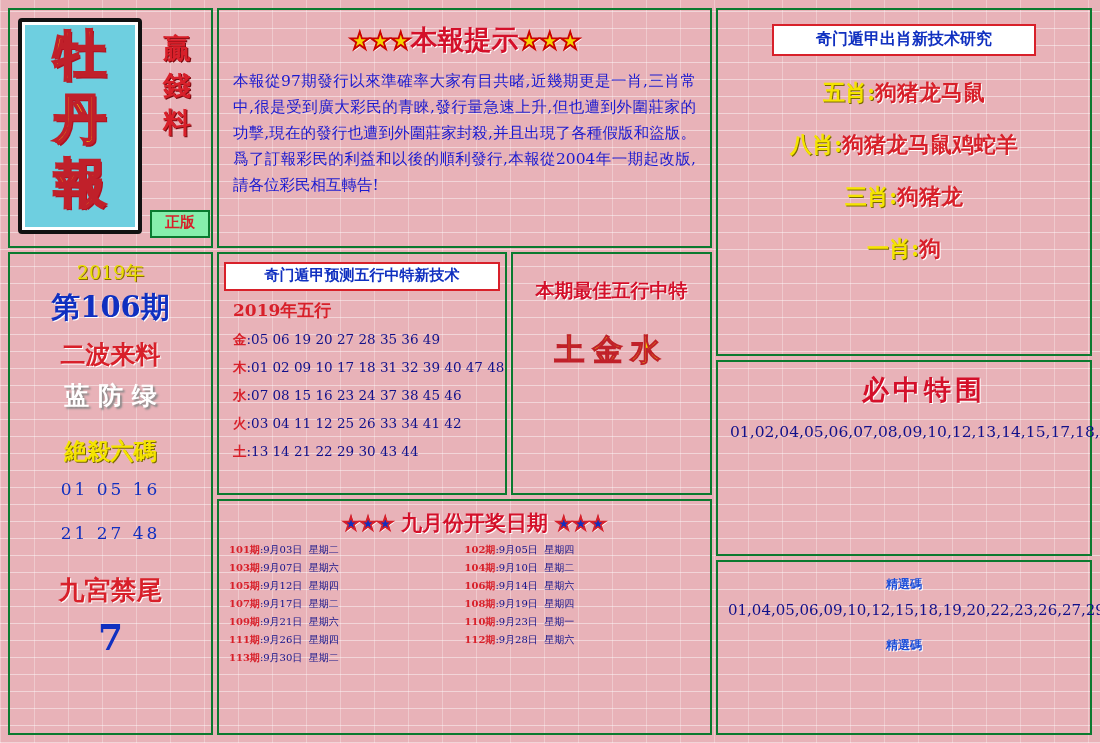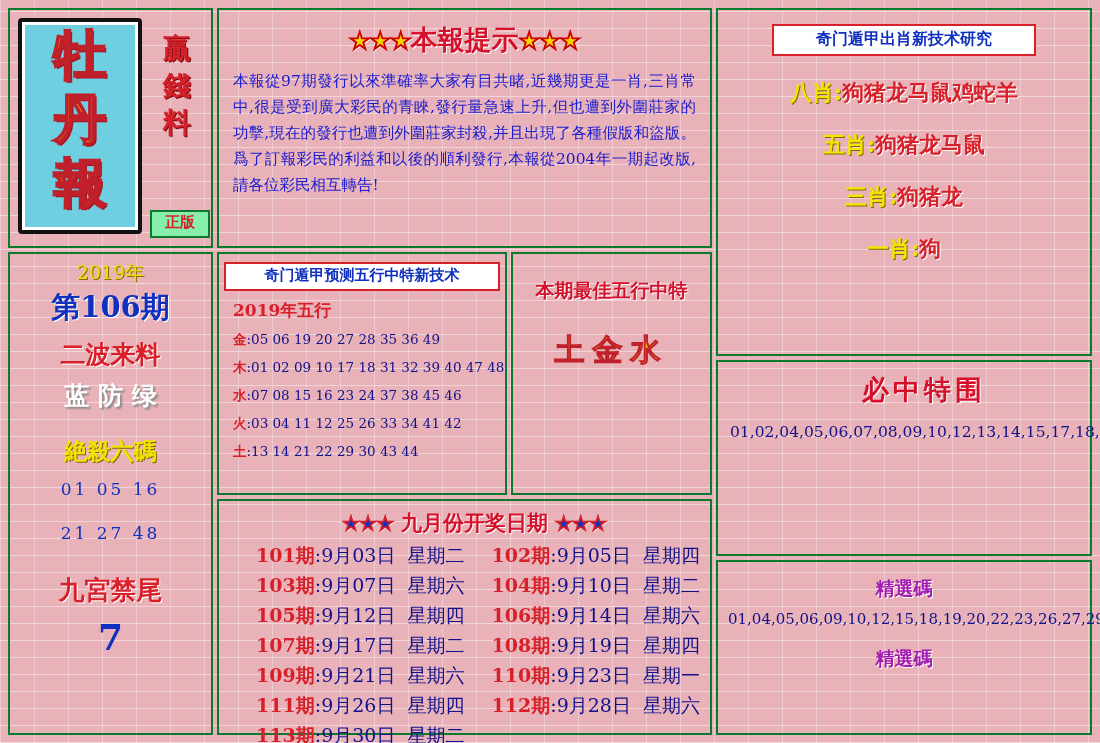--- a/index.html
+++ b/index.html
@@ -87,40 +87,40 @@
   
   #best{left:511px;top:252px;width:201px;height:243px;border:2px solid #0a7a2f;}
   .best-title{margin-top:24px;text-align:center;font-size:19px;font-weight:bold;color:#d4102a;font-family:"DejaVu Serif","Liberation Serif",serif;text-shadow:1px 1px 0 #fff;}
   .best-val{margin-top:26px;text-align:center;font-size:30px;font-weight:bold;color:#f5d400;-webkit-text-stroke:1px #c0202a;letter-spacing:8px;font-family:"DejaVu Serif","Liberation Serif",serif;}
 
   
   #dates{left:217px;top:499px;width:495px;height:236px;border:2px solid #0a7a2f;}
   .dates-title{margin-top:8px;text-align:center;font-size:21px;font-weight:bold;color:#d4102a;font-family:"DejaVu Serif","Liberation Serif",serif;text-shadow:1px 1px 0 #fff;padding-left:20px;}
   .dates-title .s{color:#1030c0;-webkit-text-stroke:1px #d8202a;font-size:19px;}
   .dgrid{margin:6px 10px 0 10px;display:grid;grid-template-columns:1fr 1fr;row-gap:4px;}
-  .dcell{font-size:19px;color:#10108a;font-family:"DejaVu Serif","Liberation Serif",serif;text-align:right;}
+  .dcell{font-size:10px;color:#10108a;font-family:"DejaVu Serif","Liberation Serif",serif;text-align:left;}
   .dcell .q{color:#d8202a;font-weight:bold;}
 
   
   #right-top{left:716px;top:8px;width:376px;height:348px;border:2px solid #0a7a2f;}
   .rt-head{
     margin:14px auto 0 auto;width:260px;height:28px;border:2px solid #d8202a;background:#fff;
     color:#1030c0;font-weight:bold;font-size:16px;text-align:center;line-height:25px;
     font-family:"DejaVu Serif","Liberation Serif",serif;
   }
   .rt-line{margin-top:22px;text-align:center;font-size:22px;font-weight:bold;font-family:"DejaVu Serif","Liberation Serif",serif;}
   .rt-lab{color:#f5e400;text-shadow:1px 1px 0 #7a6a00;}
   .rt-val{color:#d8202a;text-shadow:1px 1px 0 #fff;}
 
   #right-mid{left:716px;top:360px;width:376px;height:196px;border:2px solid #0a7a2f;}
   .rm-title{margin-top:10px;text-align:center;font-size:27px;font-weight:bold;color:#d4102a;font-family:"DejaVu Serif","Liberation Serif",serif;text-shadow:1px 1px 0 #fff;letter-spacing:4px;padding-left:40px;}
   .rm-nums{margin:10px 12px 0 12px;font-size:15.5px;line-height:28px;color:#10108a;font-family:"DejaVu Serif","Liberation Serif",serif;text-align:center;}
 
   #right-bot{left:716px;top:560px;width:376px;height:175px;border:2px solid #0a7a2f;}
-  .rb-title{margin-top:14px;text-align:center;font-size:19px;font-weight:bold;color:#a21caf;font-family:"DejaVu Serif","Liberation Serif",serif;text-shadow:1px 1px 0 #fff;}
+  .rb-title{margin-top:14px;text-align:center;font-size:12px;font-weight:bold;color:#1d4ed8;font-family:"DejaVu Serif","Liberation Serif",serif;text-shadow:1px 1px 0 #fff;}
   .rb-nums{margin:4px 10px 0 10px;font-size:15px;line-height:26px;color:#10108a;font-family:"DejaVu Serif","Liberation Serif",serif;text-align:center;}
 </style>
 </head>
 <body>
 
 <div class="brick-bg"></div>
 
 <div class="page">
 
   <div class="panel" id="logo-panel">
@@ -190,22 +190,22 @@
       <div class="dcell"><span class="q">110期</span>:<span>9月23日</span>&nbsp;&nbsp;<span>星期一</span></div>
       <div class="dcell"><span class="q">111期</span>:<span>9月26日</span>&nbsp;&nbsp;<span>星期四</span></div>
       <div class="dcell"><span class="q">112期</span>:<span>9月28日</span>&nbsp;&nbsp;<span>星期六</span></div>
       <div class="dcell"><span class="q">113期</span>:<span>9月30日</span>&nbsp;&nbsp;<span>星期二</span></div>
       <div class="dcell"></div>
     </div>
   </div>
 
   <div class="panel" id="right-top">
     <div class="rt-head">奇门遁甲出肖新技术研究</div>
+    <div class="rt-line"><span class="rt-lab">五肖:</span><span class="rt-val">狗猪龙马鼠</span></div>
     <div class="rt-line"><span class="rt-lab">八肖:</span><span class="rt-val">狗猪龙马鼠鸡蛇羊</span></div>
-    <div class="rt-line"><span class="rt-lab">五肖:</span><span class="rt-val">狗猪龙马鼠</span></div>
     <div class="rt-line"><span class="rt-lab">三肖:</span><span class="rt-val">狗猪龙</span></div>
     <div class="rt-line"><span class="rt-lab">一肖:</span><span class="rt-val">狗</span></div>
   </div>
 
   <div class="panel" id="right-mid">
     <div class="rm-title">必中特围</div>
     <div class="rm-nums">01,02,04,05,06,07,08,09,10,12,13,14,15,17,18,19,21,22,23,25,26,27,28,29,30,31,32,33,34,35,36,39,40,42,43,44,45,48,</div>
   </div>
 
   <div class="panel" id="right-bot">

